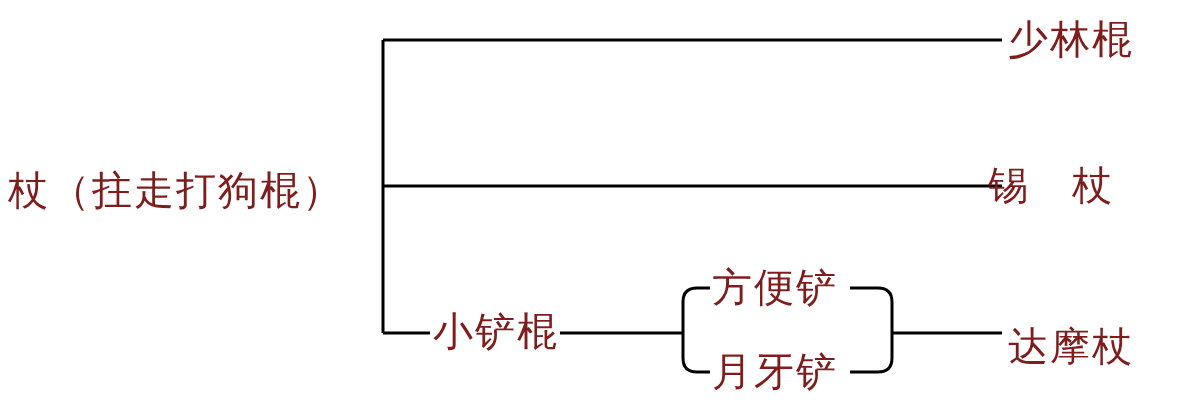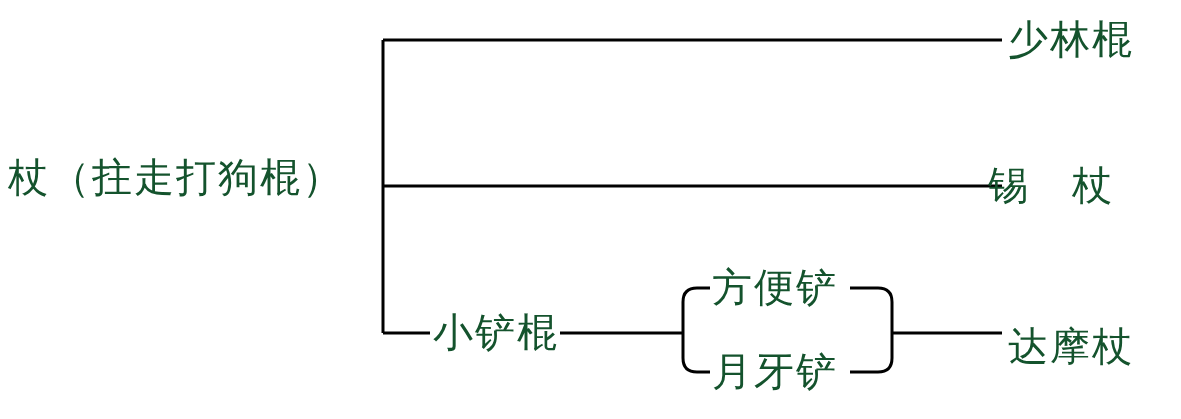--- a/index.html
+++ b/index.html
@@ -23,31 +23,31 @@
       height: 419px;
     }
     .connector-svg path,
     .connector-svg line {
       stroke: #000000;
       stroke-width: 3;
       fill: none;
     }
     .node-label {
       position: absolute;
-      color: #14532d;
+      color: #7f1d1d;
       font-size: 40px;
       line-height: 1.1;
       letter-spacing: 2px;
       white-space: pre;
       user-select: none;
     }
-    .root-label     { left: 8px;    top: 155px; }
+    .root-label     { left: 8px;    top: 168px; }
     .shaolin-label  { left: 1008px; top: 17px;  }
     .xizhang-label  { left: 988px; top: 163px; }
-    .xiaochan-label { left: 433px;  top: 310px; }
+    .xiaochan-label { left: 433px;  top: 310px; font-family: Liberation Serif, serif; }
     .fangbian-label { left: 712px;  top: 265px; }
     .yueya-label    { left: 712px;  top: 349px; }
     .damo-label     { left: 1008px; top: 324px; }
   </style>
 </head>
 <body>
 
 <div class="diagram-canvas">
 
   <svg class="connector-svg" viewBox="0 0 1181 419" xmlns="http://www.w3.org/2000/svg">

